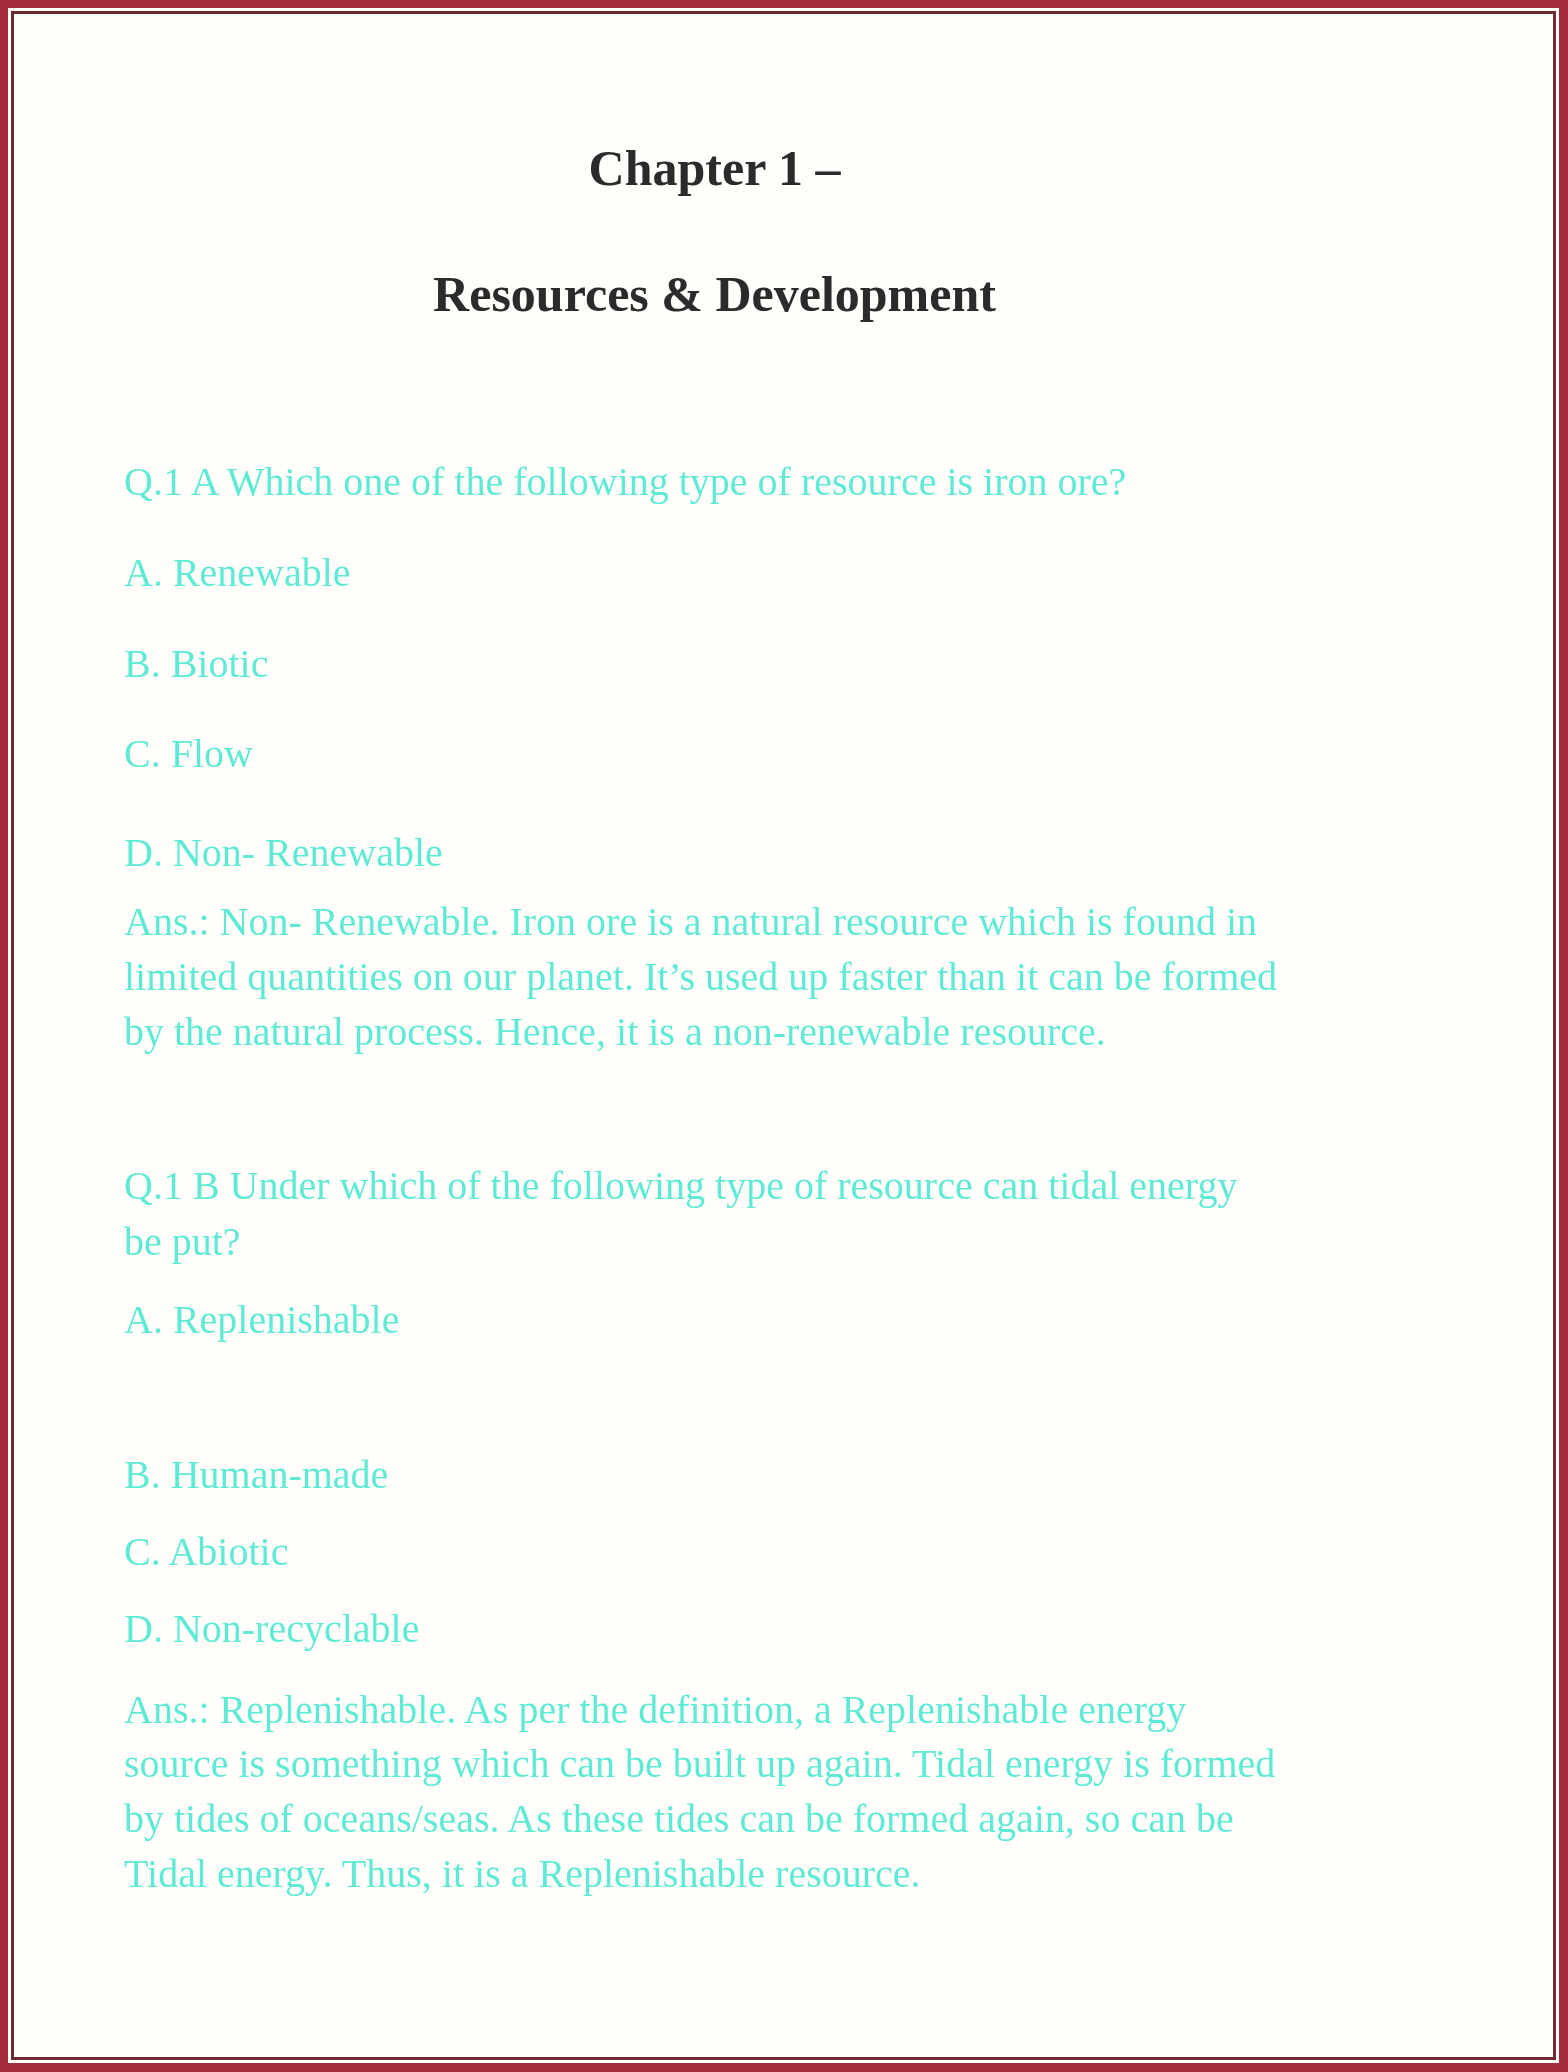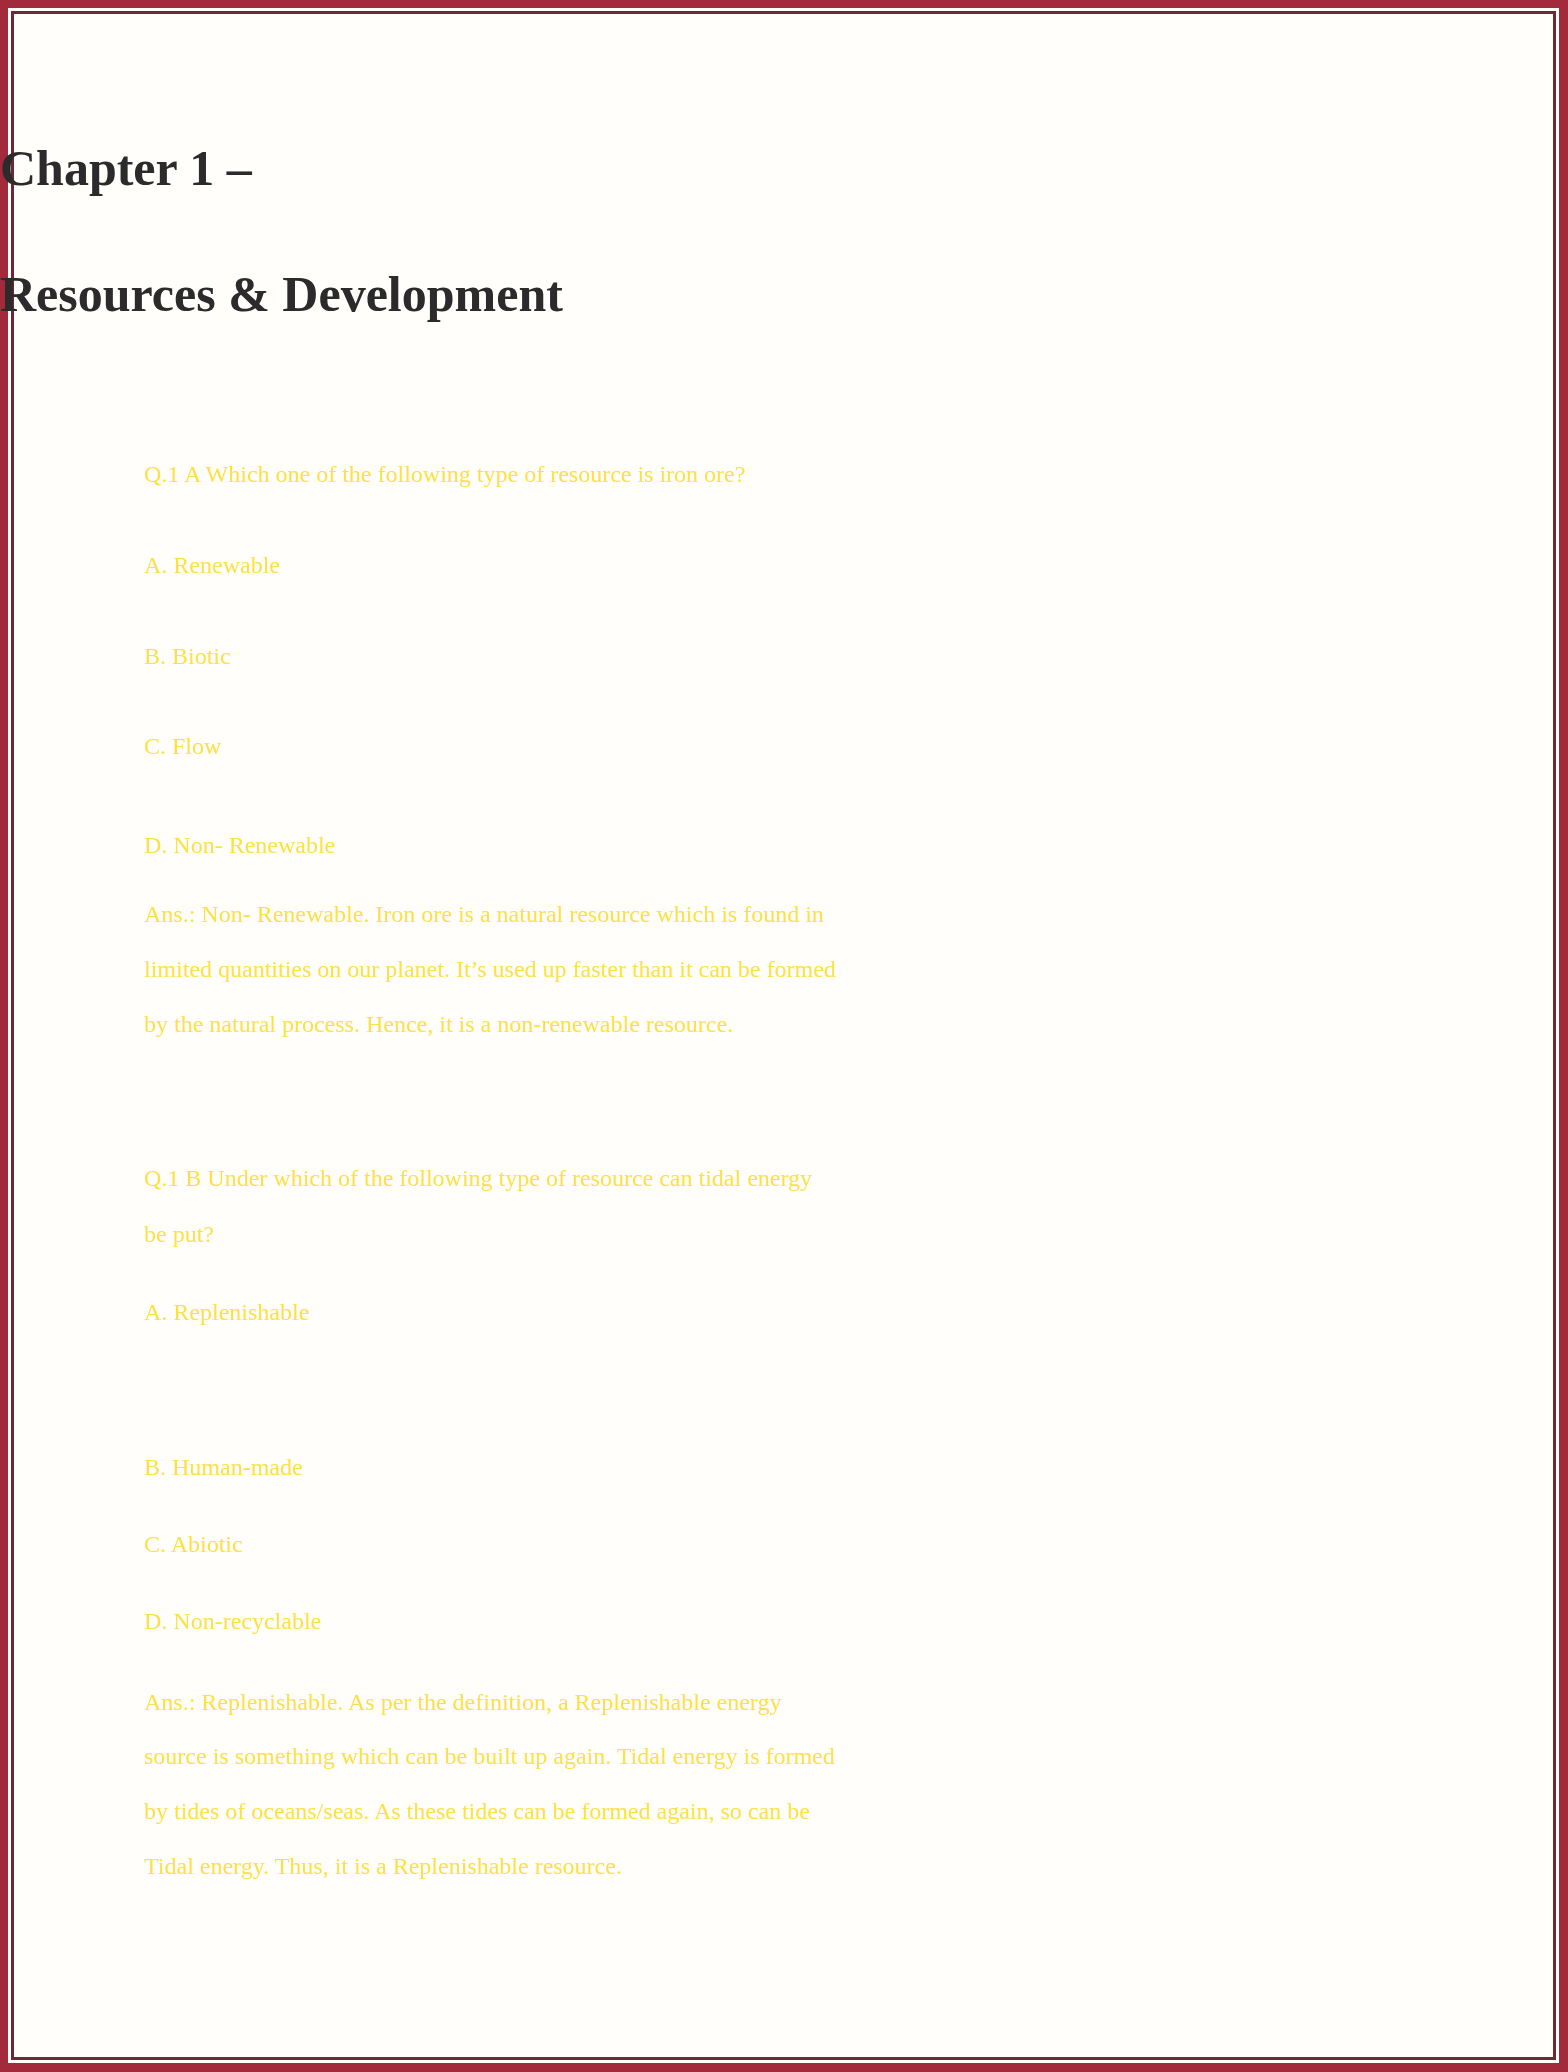--- a/index.html
+++ b/index.html
@@ -12,27 +12,27 @@
   .page {
     position: absolute; left: 8px; top: 8px; right: 9px; bottom: 9px;
     background: #fffefb;
   }
   .inner-border {
     position: absolute; left: 3px; top: 3px; right: 3px; bottom: 3px;
     border: 3px solid #6e2a32;
     background: #fffefb;
   }
   .title {
-    position: absolute; left: 0; width: 1429px; text-align: left;
+    position: absolute; left: 0; width: 1429px; text-align: center;
     font-weight: bold; font-size: 50px; color: #2b2b2b;
     margin: 0; line-height: 1;
   }
   .line {
-    position: absolute; left: 144px; font-size: 24px; line-height: 1;
-    white-space: nowrap; color: #fde047;
+    position: absolute; left: 124px; font-size: 40px; line-height: 1;
+    white-space: nowrap; color: #5eead4;
   }
 </style>
 </head>
 <body>
 
 <div class="page">
   <div class="inner-border"></div>
 </div>
 
 <h1 class="title" style="top:143px;">Chapter 1 –</h1>

